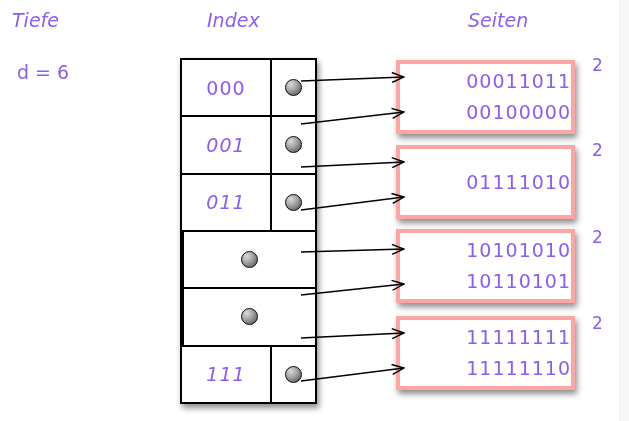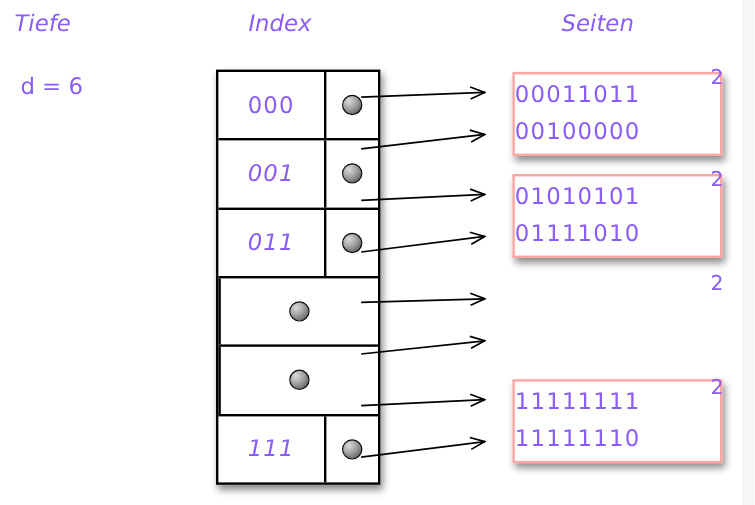--- a/index.html
+++ b/index.html
@@ -43,24 +43,24 @@
     letter-spacing:1px;
   }
   .cell.ptr{flex:1;border-left:2px solid #000;position:relative;}
   .dot{
     width:15px;height:15px;border-radius:50%;
     border:1.5px solid #0a0a0a;
     background:radial-gradient(circle at 32% 28%, #dadada 0%, #a6a6a6 40%, #6a6a6a 78%, #4d4d4d 100%);
   }
   
   .page{
-    position:absolute;left:427px;width:171px;height:66px;
-    border:2px solid #fca5a5;background:#fff;
+    position:absolute;left:396px;width:171px;height:66px;
+    border:4px solid #fca5a5;background:#fff;
     box-shadow:2px 4px 6px rgba(0,0,0,0.45);
-    display:flex;flex-direction:column;align-items:flex-start;justify-content:center;
+    display:flex;flex-direction:column;align-items:flex-end;justify-content:center;
   }
   .page .pv{
     font-size:19px;letter-spacing:1px;line-height:31px;
     white-space:nowrap;
   }
   .ldepth{
     position:absolute;left:592px;
     font-size:17px;
   }
   
@@ -116,22 +116,25 @@
           <span class="dot"></span>
         </div>
     </div>
   </div>
 
   <div class="page" style="top:60px">
     <div class="pv">00011011</div>
     <div class="pv">00100000</div>
   </div>
   <div class="page" style="top:145px">
-    <div class="pv">01010101</div>
     <div class="pv">01111010</div>
+  </div>
+  <div class="page" style="top:229px">
+    <div class="pv">10101010</div>
+    <div class="pv">10110101</div>
   </div>
   <div class="page" style="top:316px">
     <div class="pv">11111111</div>
     <div class="pv">11111110</div>
   </div>
 
   <div class="ldepth" style="top:55px">2</div>
   <div class="ldepth" style="top:140px">2</div>
   <div class="ldepth" style="top:227px">2</div>
   <div class="ldepth" style="top:313px">2</div>

